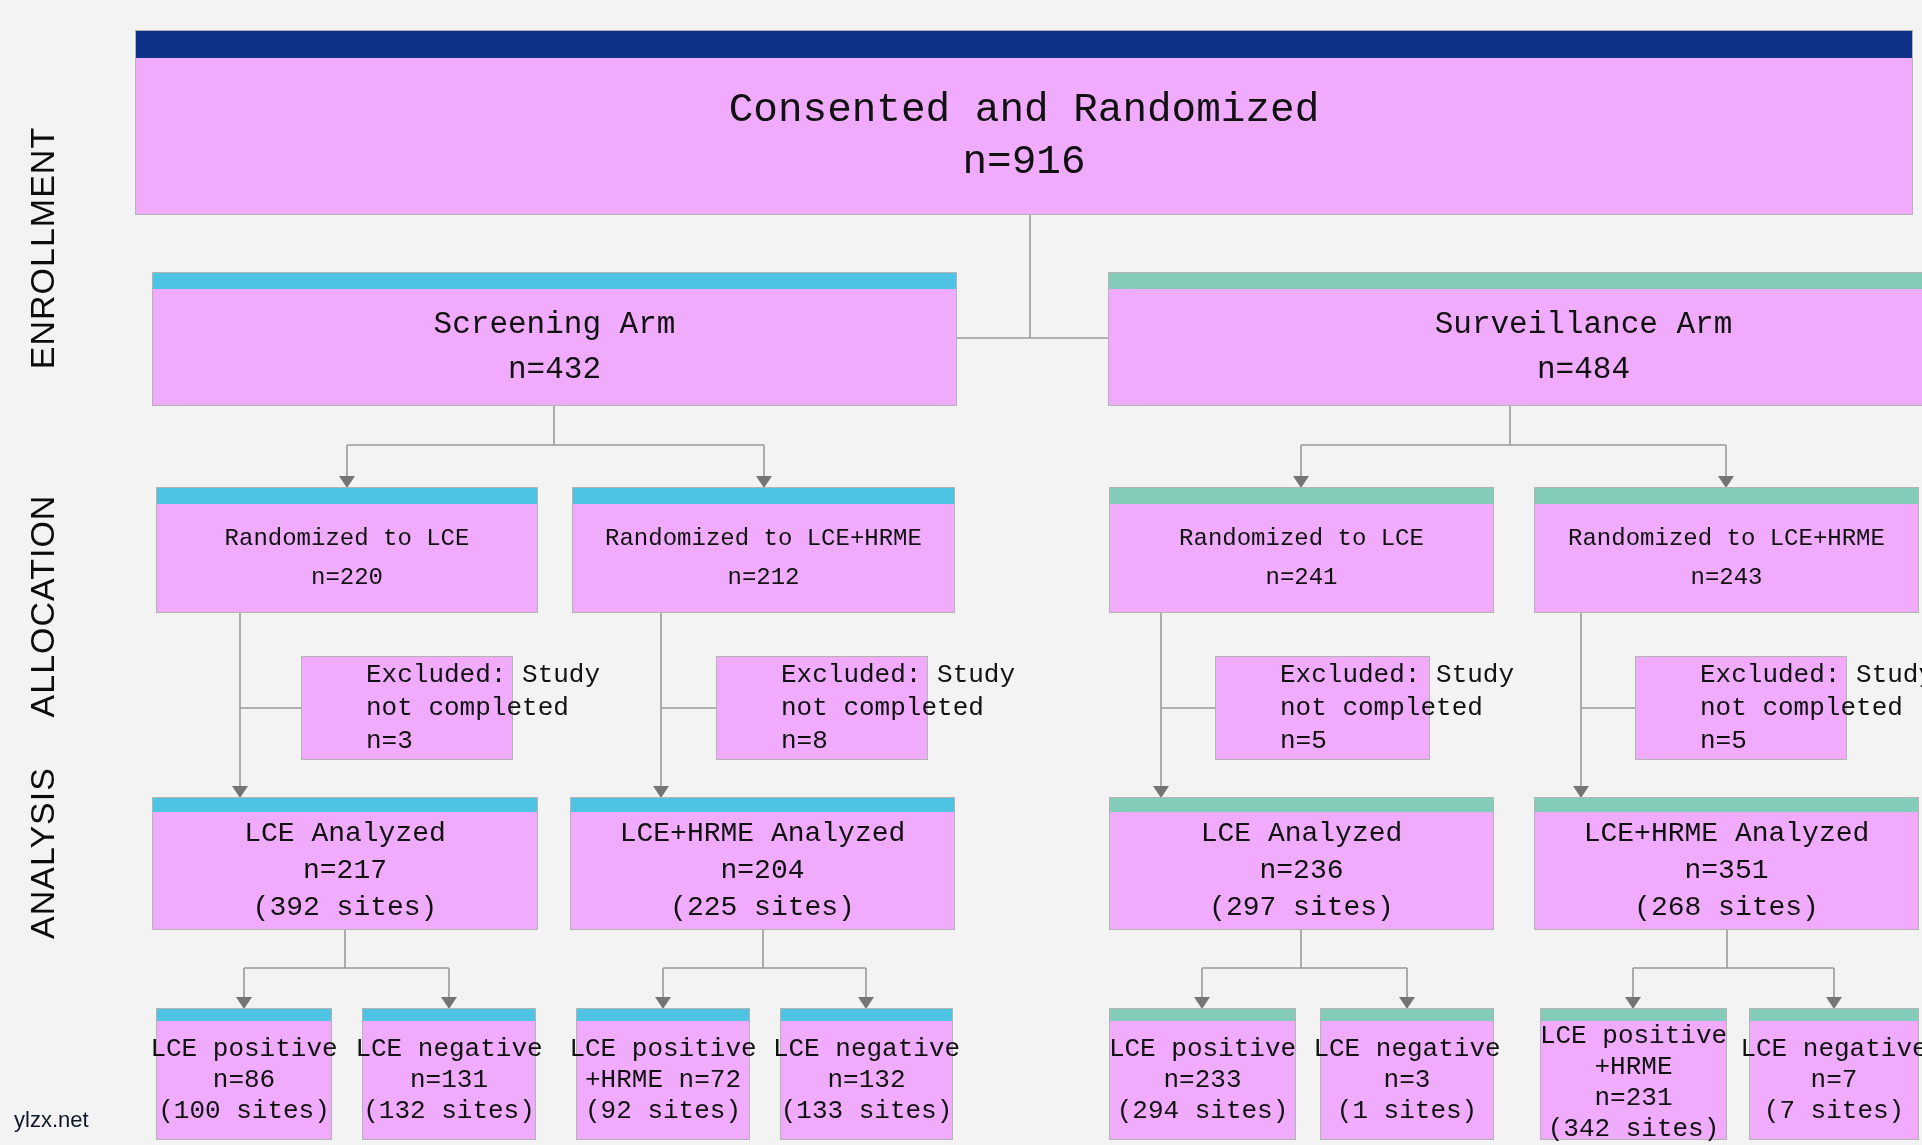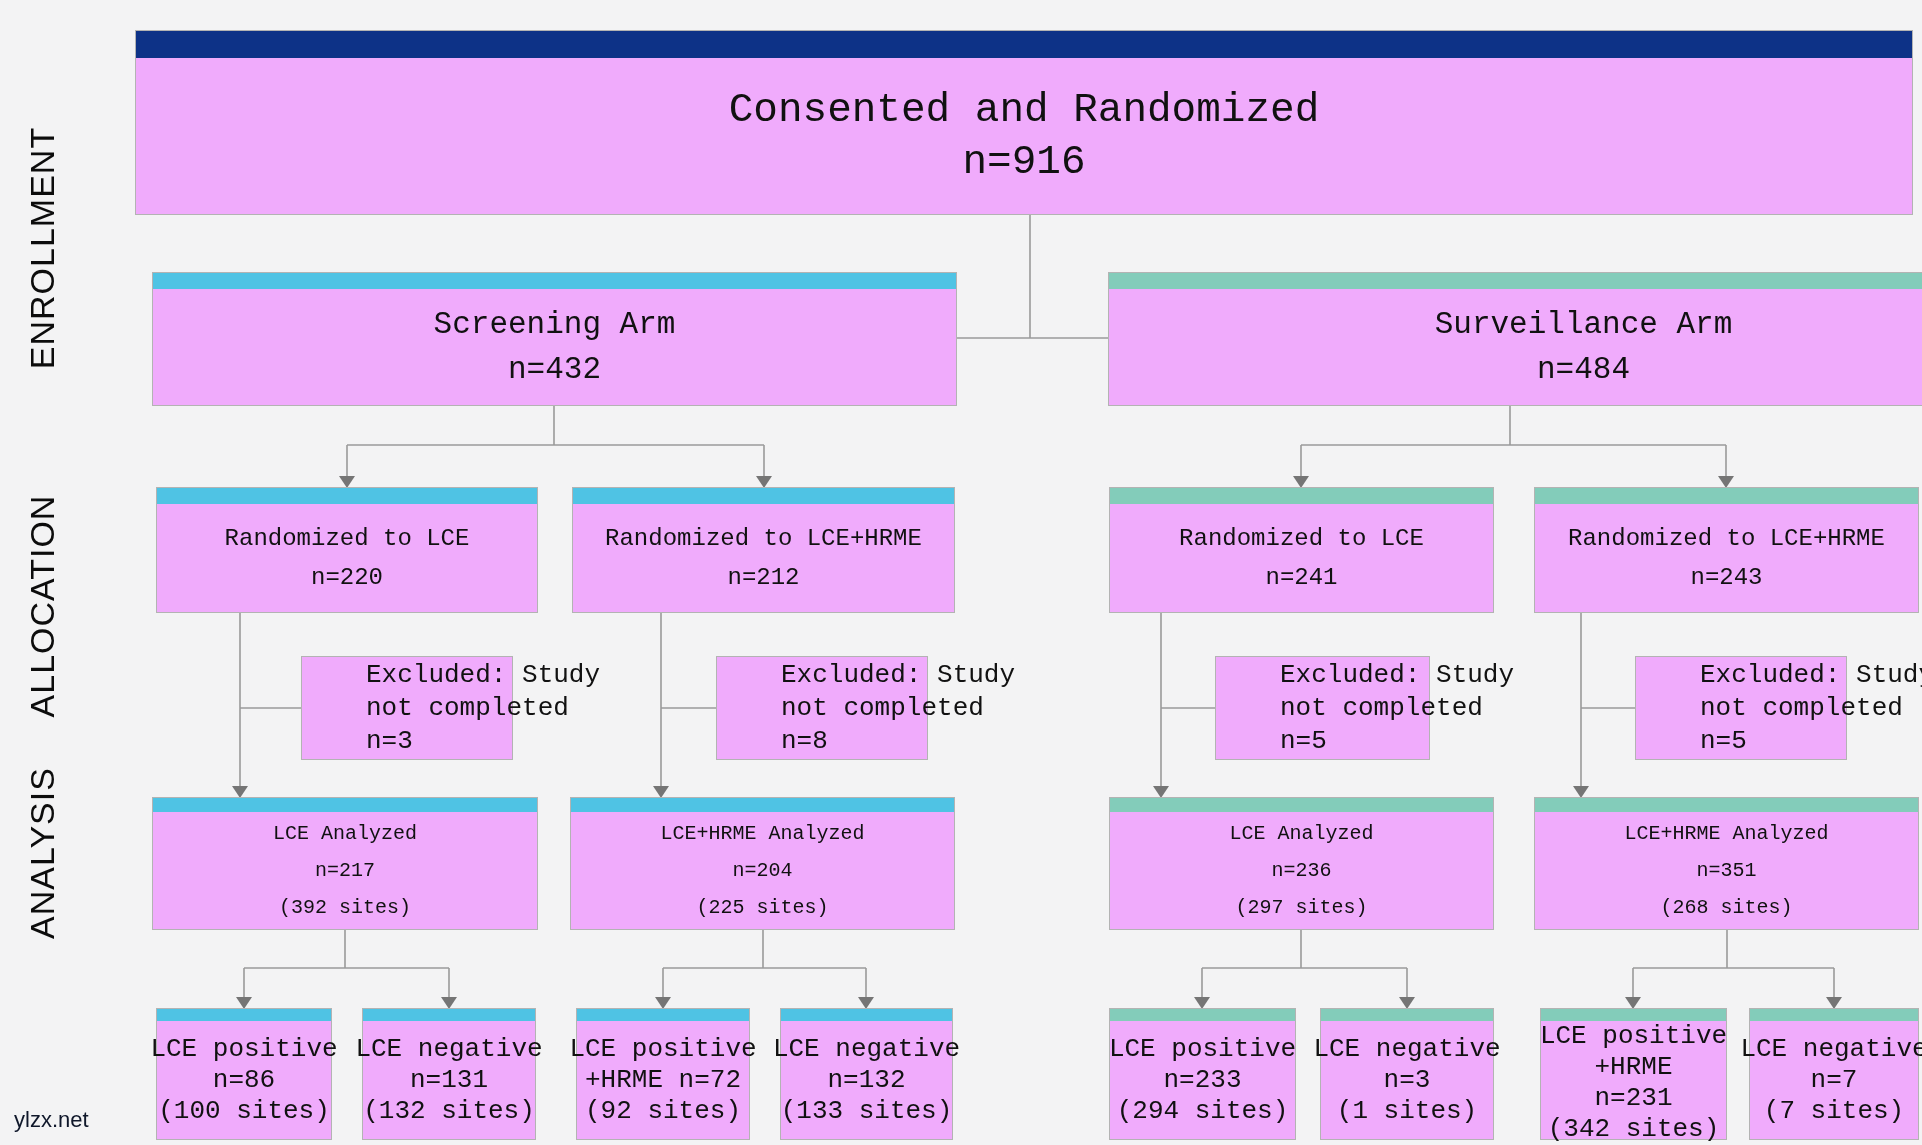--- a/index.html
+++ b/index.html
@@ -29,21 +29,21 @@
   }
   .left-text .content { align-items:flex-start; text-align:left; padding-left:20px; padding-right:6px; }
 
   .line { display:block; white-space:nowrap; }
   .line:empty { display:none; }
 
   .row-top  .line { font-size:41px; line-height:52px; }
   .row-arm  .line { font-size:31px; line-height:45px; }
   .row-alloc .line { font-size:24px; line-height:39px; }
   .row-excl .line { font-size:26px; line-height:33px;margin-left:44px; }
-  .row-anal .line { font-size:20px; line-height:37px; }
+  .row-anal .line { font-size:28px; line-height:37px; }
   .row-out  .line { font-size:26px; line-height:31px; }
 
   .stage-label {
     position:absolute; z-index:2; width:300px; height:44px;
     display:flex; align-items:center; justify-content:center;
     transform:rotate(-90deg);
     font-size:34px; letter-spacing:1px; color:#0c0c0c; white-space:nowrap;
   }
   .watermark {
     position:absolute; z-index:3; left:14px; top:1107px;

